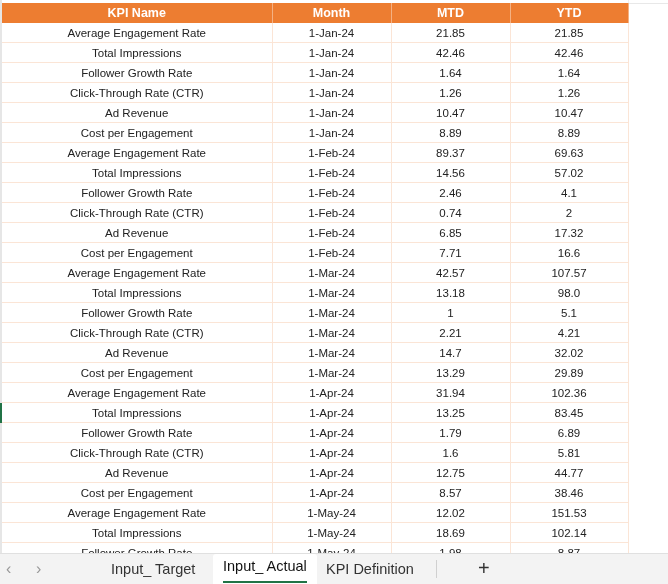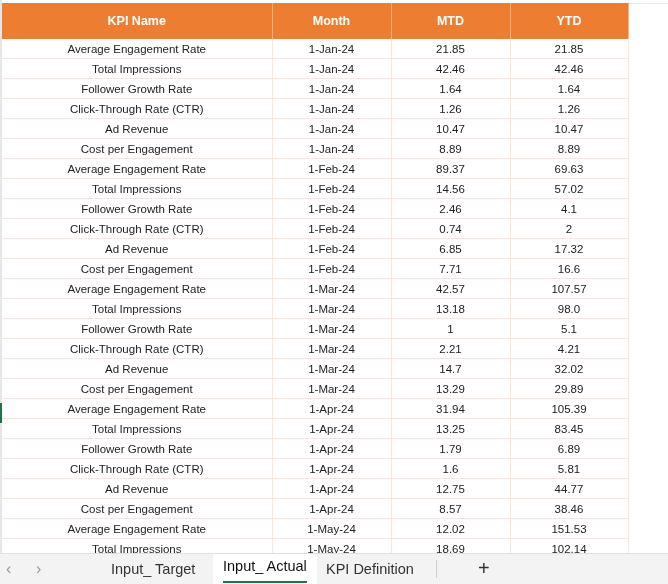--- a/index.html
+++ b/index.html
@@ -2,21 +2,21 @@
 <html><head>
 <meta charset="utf-8">
 <style>
   html, body { margin:0; padding:0; }
   body { width:668px; height:584px; overflow:hidden; background:#ffffff; font-family:"Liberation Sans", sans-serif; position:relative; }
   .sheet { position:absolute; left:0; top:0; width:668px; height:553px; overflow:hidden; background:#fff; }
   .left-edge { position:absolute; left:0; top:0; width:2px; height:553px; background:#e6e6e6; }
   .sel-marker { position:absolute; left:0; top:403px; width:2px; height:20px; background:#217346; }
   table { position:absolute; left:2px; top:3px; border-collapse:collapse; table-layout:fixed; }
   col.c1 { width:270px; } col.c2 { width:119px; } col.c3 { width:119px; } col.c4 { width:118px; }
-  th { background:#ED7D31; color:#fff; font-weight:bold; font-size:12.5px; height:20px; text-align:center; border-right:1px solid #f4b183; padding:8px; }
+  th { background:#ED7D31; color:#fff; font-weight:bold; font-size:12.5px; height:20px; text-align:center; border-right:1px solid #f4b183; padding:0; }
   td { height:19px; font-size:11.5px; color:#222; text-align:center; border-bottom:1px solid #fbe5d6; border-right:1px solid #fbe5d6; padding:0; white-space:nowrap; overflow:hidden; }
   .top-line { position:absolute; left:0; top:0; width:668px; height:3px; background:#fff; border-bottom:1px solid #e8e8e8; }
   .right-grid { position:absolute; left:628px; top:0; width:1px; height:553px; background:#f0f0f0; }
   .tabbar { position:absolute; left:0; top:553px; width:668px; height:31px; background:#f3f3f3; border-top:1px solid #e0e0e0; font-size:14.5px; color:#333; }
   .nav { position:absolute; top:6px; color:#999; font-size:16px; }
   .tab { position:absolute; top:7px;margin-left:8px; }
   .tab.active { top:0; height:28px; background:#fff; padding:4px 10px 0 10px; border-radius:3px 3px 0 0; font-weight:normal; color:#111; }
   .tab.active .underline { position:absolute; left:10px; right:10px; bottom:3px; height:2px; background:#217346; }
   .sep { position:absolute; top:6px; width:1px; height:18px; background:#d0d0d0; }
   .plus { position:absolute; left:478px; top:3px; font-size:20px; color:#333; }
@@ -150,21 +150,21 @@
         <tr>
           <td>Cost per Engagement</td>
           <td>1-Mar-24</td>
           <td>13.29</td>
           <td>29.89</td>
         </tr>
         <tr>
           <td>Average Engagement Rate</td>
           <td>1-Apr-24</td>
           <td>31.94</td>
-          <td>105.39</td>
+          <td>102.36</td>
         </tr>
         <tr>
           <td>Total Impressions</td>
           <td>1-Apr-24</td>
           <td>13.25</td>
           <td>83.45</td>
         </tr>
         <tr>
           <td>Follower Growth Rate</td>
           <td>1-Apr-24</td>

